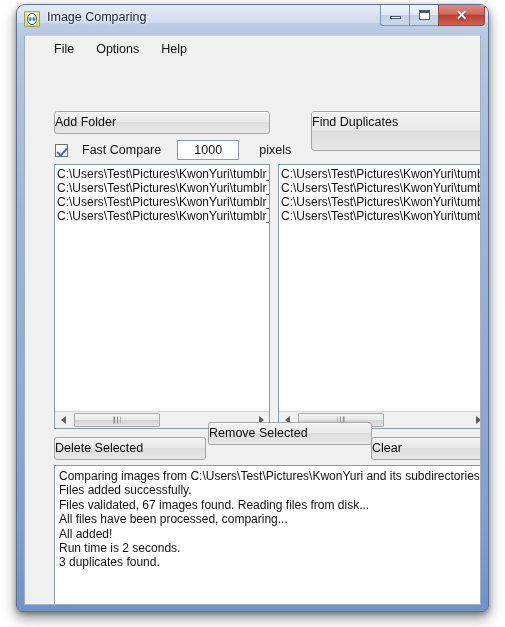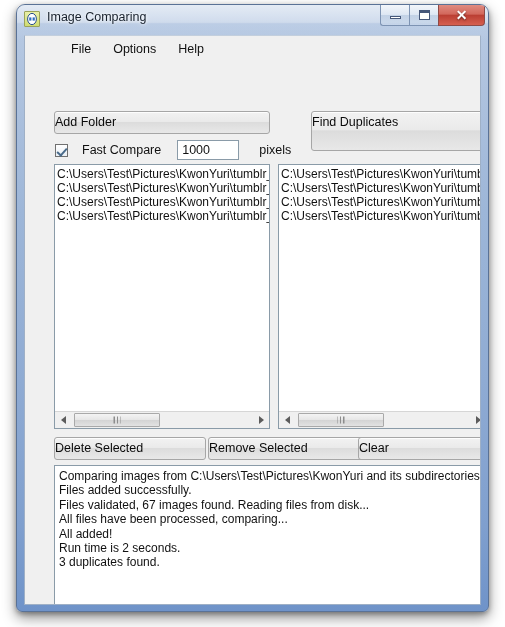--- a/index.html
+++ b/index.html
@@ -176,21 +176,21 @@
 
   
   #menubar {
     position: absolute;
     left: 0; top: 0;
     width: 100%;
     height: 25px;
     background: #f0f0f0;
     display: flex;
     align-items: center;
-    padding-left: 35px;
+    padding-left: 18px;
     box-sizing: border-box;
   }
   .menu-item {
     font-size: 12.5px;
     color: #111111;
     padding: 3px 11px;
     cursor: default;
     white-space: nowrap;
   }
 
@@ -256,20 +256,21 @@
     width: 62px;
     height: 20px;
     box-sizing: border-box;
     border: 1px solid #8a9ba8;
     background: #ffffff;
     font-size: 12.5px;
     font-family: "Liberation Sans", sans-serif;
     color: #111111;
     padding: 1px 4px;
     outline: none;
+    text-align: center;
   }
   #pixels-suffix {
     font-size: 12.5px;
     color: #111111;
     margin-left: 12px;
   }
 
   
   .listbox {
     position: absolute;
@@ -361,26 +362,26 @@
   #thumb-right { left: 2px;  width: 86px; }
 
   
   #btn-delete-selected {
     position: absolute;
     left: 29px; top: 401px;
     width: 152px; height: 23px;
   }
   #btn-remove-selected {
     position: absolute;
-    left: 183px; top: 401px;
+    left: 183px; top: 386px;
     width: 164px; height: 23px;
   }
   #btn-clear {
     position: absolute;
-    left: 333px; top: 401px;
+    left: 346px; top: 401px;
     width: 129px; height: 23px;
   }
 
   
   #logbox {
     position: absolute;
     left: 29px; top: 429px;
     width: 433px; height: 160px;
     background: #ffffff;
     border: 1px solid #8a9ba8;

